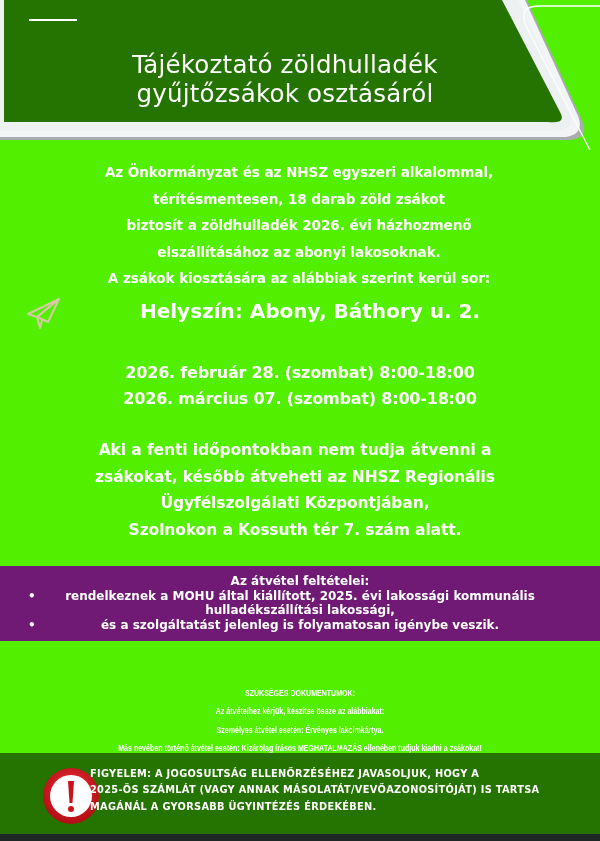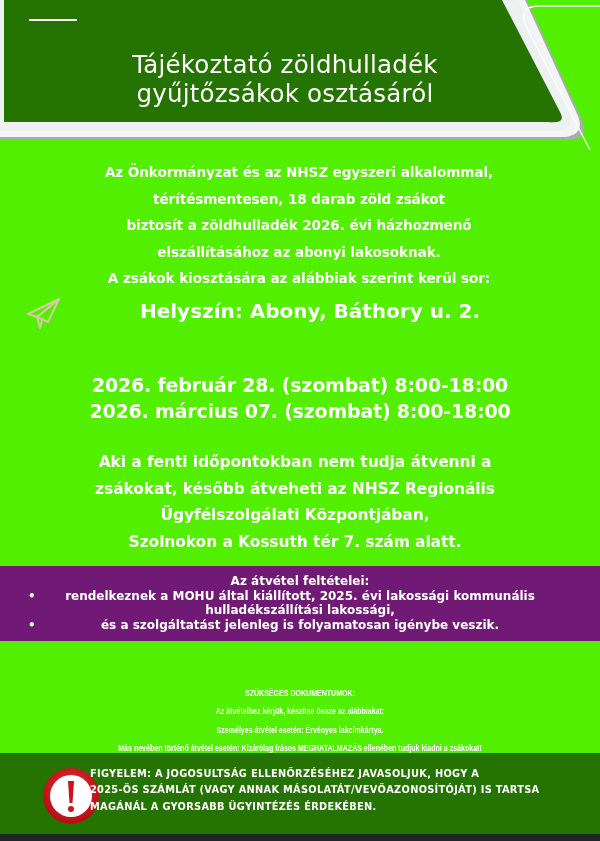--- a/index.html
+++ b/index.html
@@ -24,26 +24,26 @@
     .intro {
       position: absolute; left: 34px; top: 159px; width: 530px; text-align: center;
       font-weight: bold; font-size: 13.6px; line-height: 26.5px; letter-spacing: -0.1px;
     }
     .plane-icon { position: absolute; left: 26px; top: 297px; width: 34px; height: 32px; }
     .location {
       position: absolute; left: 60px; top: 295px; width: 500px; text-align: center;
       font-weight: bold; font-size: 20px; line-height: 32px;
     }
     .dates {
-      position: absolute; left: 20px; top: 372px; width: 560px; text-align: center;
-      font-weight: bold; font-size: 19px; line-height: 26px; letter-spacing: -0.2px;
+      position: absolute; left: 20px; top: 360px; width: 560px; text-align: center;
+      font-weight: bold; font-size: 16px; line-height: 26px; letter-spacing: -0.2px;
     }
     .later {
       position: absolute; left: 30px; top: 437px; width: 530px; text-align: center;
-      font-weight: bold; font-size: 15.5px; line-height: 26.6px; letter-spacing: -0.1px; margin-top: 12px;
+      font-weight: bold; font-size: 15.5px; line-height: 26.6px; letter-spacing: -0.1px;
     }
     .cond-box {
       position: absolute; left: 0; top: 566px; width: 600px; height: 75px; background: #701a75;
       text-align: center; font-weight: bold; font-size: 12px; line-height: 14.5px; padding-top: 8px;
     }
     .cond-box .bullet-row { position: relative; }
     .cond-box .bullet { position: absolute; left: 28px; top: 0; }
     .docs {
       position: absolute; left: 0; top: 684px; width: 600px; text-align: center;
       font-family: "Liberation Sans", sans-serif; font-weight: bold; font-size: 8.6px; line-height: 18.3px;

